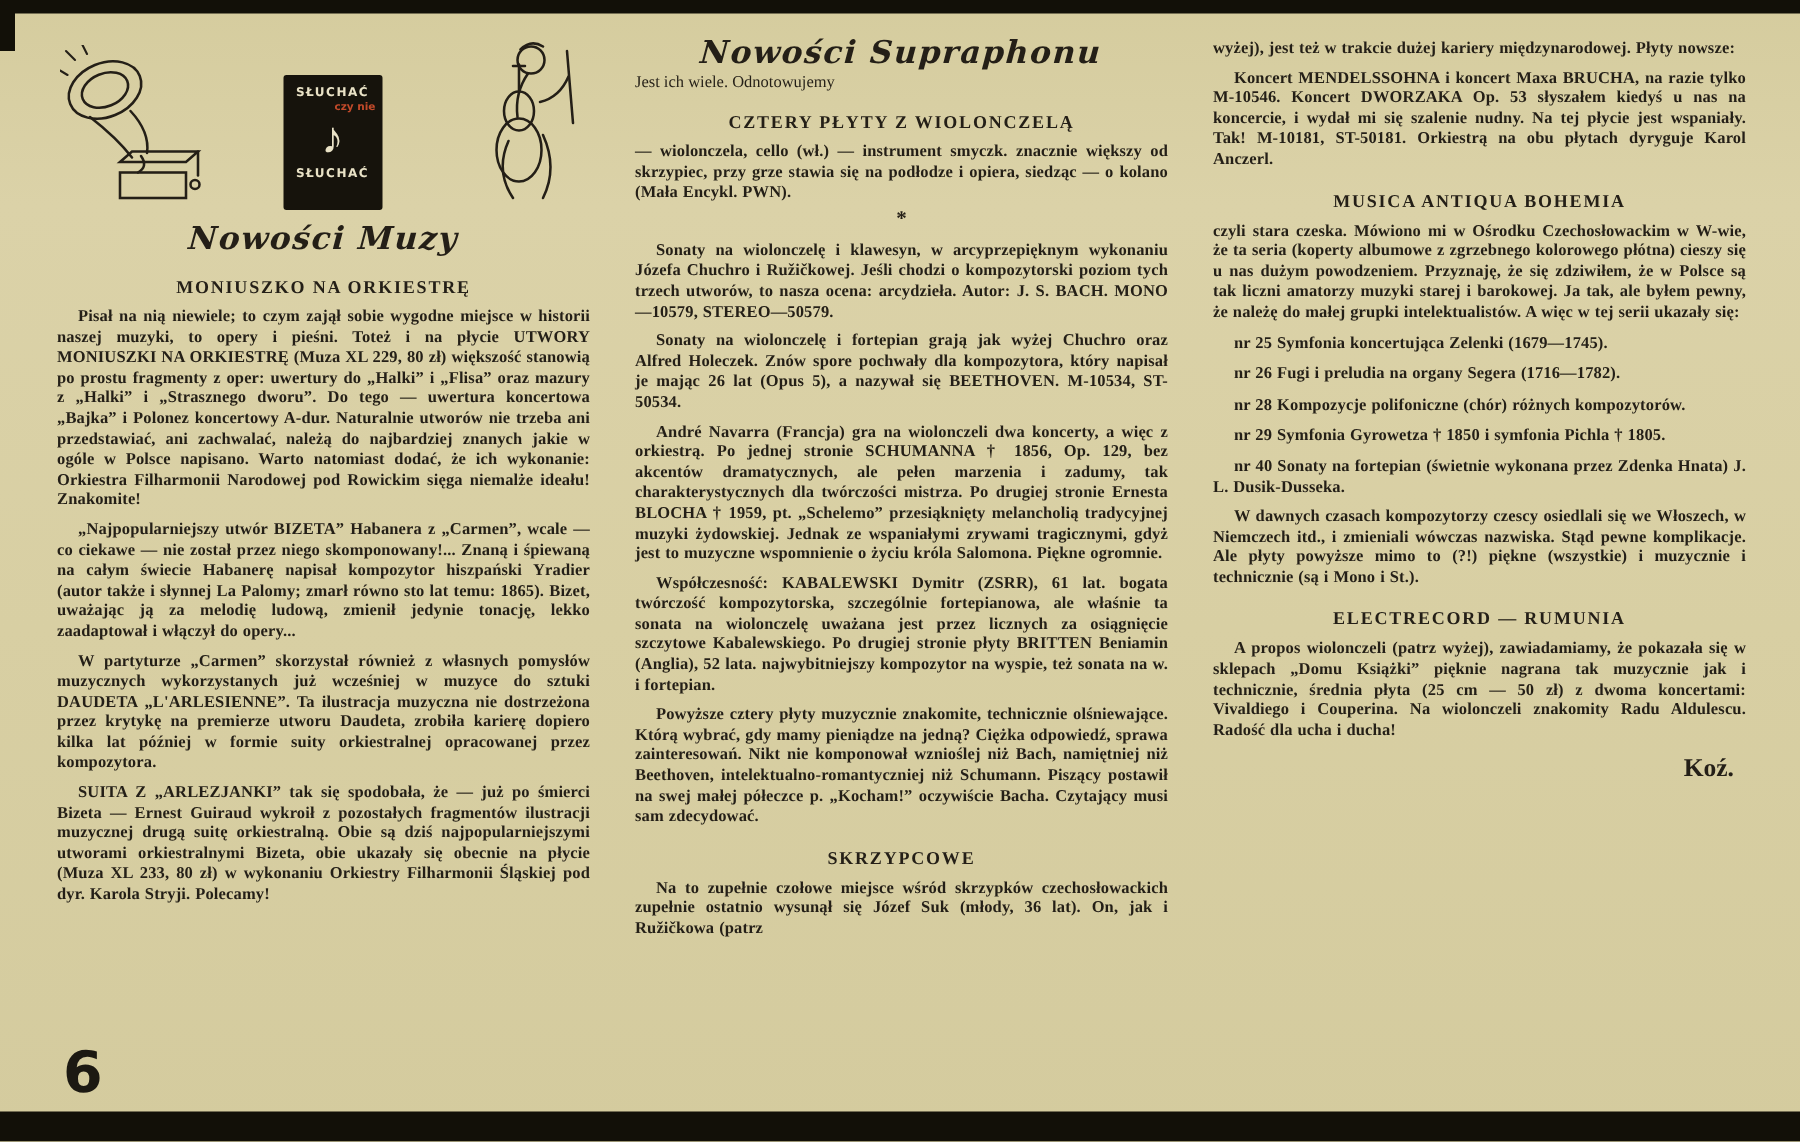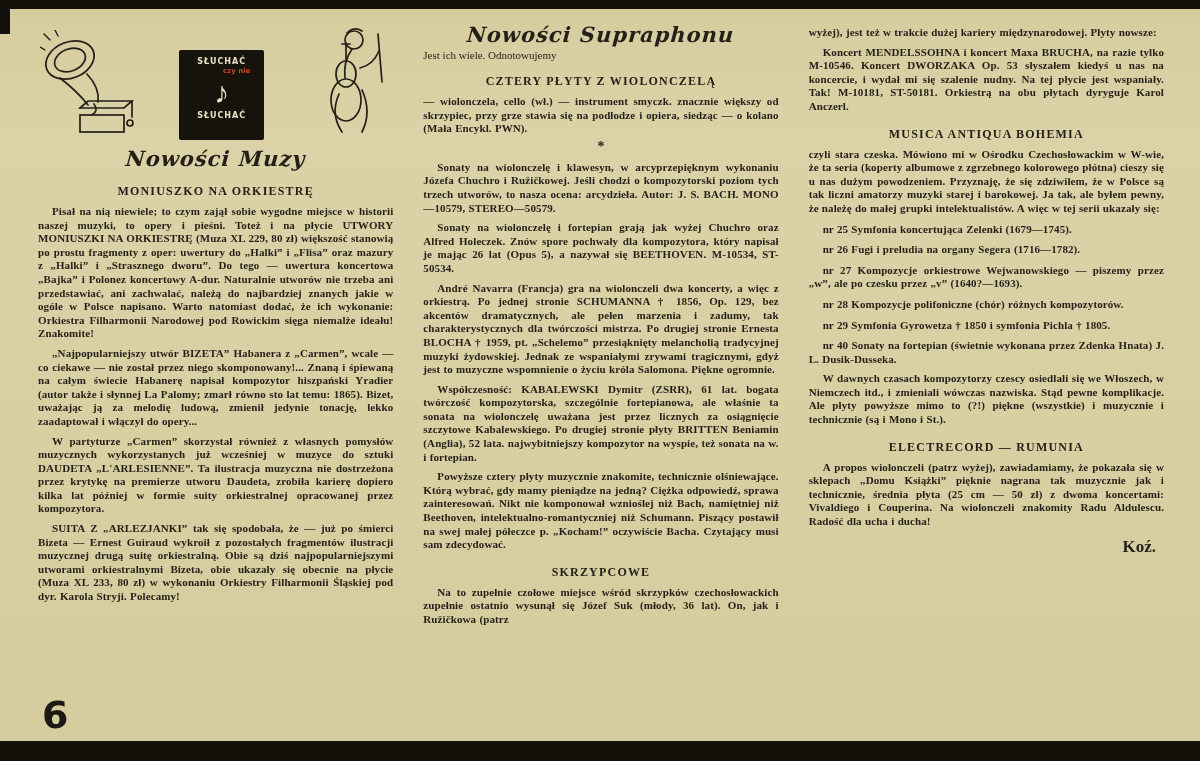--- a/index.html
+++ b/index.html
@@ -51,21 +51,21 @@
   }
   .byline { text-align:right; font-weight:bold; font-size:17px; margin-top:8px; padding-right:8px; }
 
   .illos {
     display:flex; justify-content:space-between; align-items:flex-end;
     height:122px; margin:2px 4px 0 2px;
   }
   .illos svg { display:block; }
 
   .poster {
-    width:85px; height:90px; background:#16130c; color:#e9e2c6;
+    width:66px; height:90px; background:#16130c; color:#e9e2c6;
     text-align:center; padding-top:7px; border-radius:2px;
     display:flex; flex-direction:column; align-items:center; gap:1px;
   }
   .poster .l1 { font-size:8px; letter-spacing:1px; font-weight:bold; font-family:"DejaVu Sans", sans-serif; }
   .poster .l2 { font-size:7px; color:#c24a2a; font-weight:bold; font-family:"DejaVu Sans", sans-serif;padding-left:30px; }
   .poster .note { font-size:30px; line-height:34px; color:#e9e2c6; }
 </style>
 </head>
 <body>
 
@@ -148,21 +148,20 @@
     </section>
 
     <section class="col">
       <p class="body noindent" style="margin-top:10px;">wyżej), jest też w trakcie dużej kariery międzynarodowej. Płyty nowsze:</p>
       <p class="body">Koncert MENDELSSOHNA i koncert Maxa BRUCHA, na razie tylko M-10546. Koncert DWORZAKA Op. 53 słyszałem kiedyś u nas na koncercie, i wydał mi się szalenie nudny. Na tej płycie jest wspaniały. Tak! M-10181, ST-50181. Orkiestrą na obu płytach dyryguje Karol Anczerl.</p>
 
       <h3 class="sec">MUSICA ANTIQUA BOHEMIA</h3>
       <p class="body noindent">czyli stara czeska. Mówiono mi w Ośrodku Czechosłowackim w W-wie, że ta seria (koperty albumowe z zgrzebnego kolorowego płótna) cieszy się u nas dużym powodzeniem. Przyznaję, że się zdziwiłem, że w Polsce są tak liczni amatorzy muzyki starej i barokowej. Ja tak, ale byłem pewny, że należę do małej grupki intelektualistów. A więc w tej serii ukazały się:</p>
       <p class="body item">nr 25 Symfonia koncertująca Zelenki (1679—1745).</p>
       <p class="body item">nr 26 Fugi i preludia na organy Segera (1716—1782).</p>
-      <p class="body item">nr 27 Kompozycje orkiestrowe Wejwanowskiego — piszemy przez „w”, ale po czesku przez „v” (1640?—1693).</p>
       <p class="body item">nr 28 Kompozycje polifoniczne (chór) różnych kompozytorów.</p>
       <p class="body item">nr 29 Symfonia Gyrowetza † 1850 i symfonia Pichla † 1805.</p>
       <p class="body item">nr 40 Sonaty na fortepian (świetnie wykonana przez Zdenka Hnata) J. L. Dusik-Dusseka.</p>
       <p class="body">W dawnych czasach kompozytorzy czescy osiedlali się we Włoszech, w Niemczech itd., i zmieniali wówczas nazwiska. Stąd pewne komplikacje. Ale płyty powyższe mimo to (?!) piękne (wszystkie) i muzycznie i technicznie (są i Mono i St.).</p>
 
       <h3 class="sec">ELECTRECORD — RUMUNIA</h3>
       <p class="body">A propos wiolonczeli (patrz wyżej), zawiadamiamy, że pokazała się w sklepach „Domu Książki” pięknie nagrana tak muzycznie jak i technicznie, średnia płyta (25 cm — 50 zł) z dwoma koncertami: Vivaldiego i Couperina. Na wiolonczeli znakomity Radu Aldulescu. Radość dla ucha i ducha!</p>
 
       <div class="byline">Koź.</div>
     </section>

